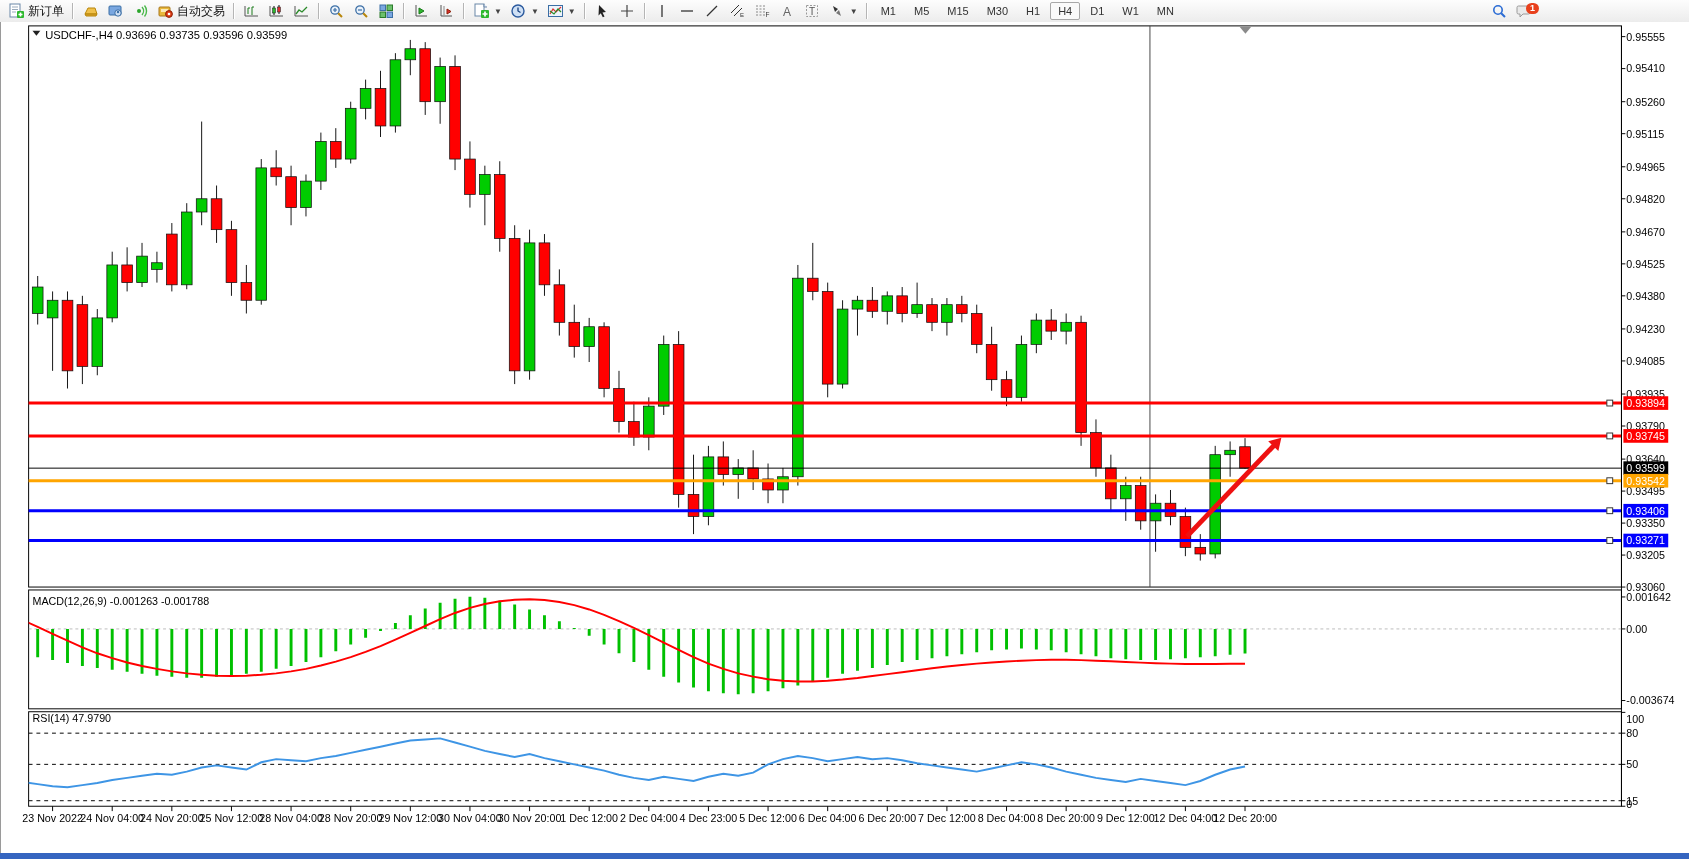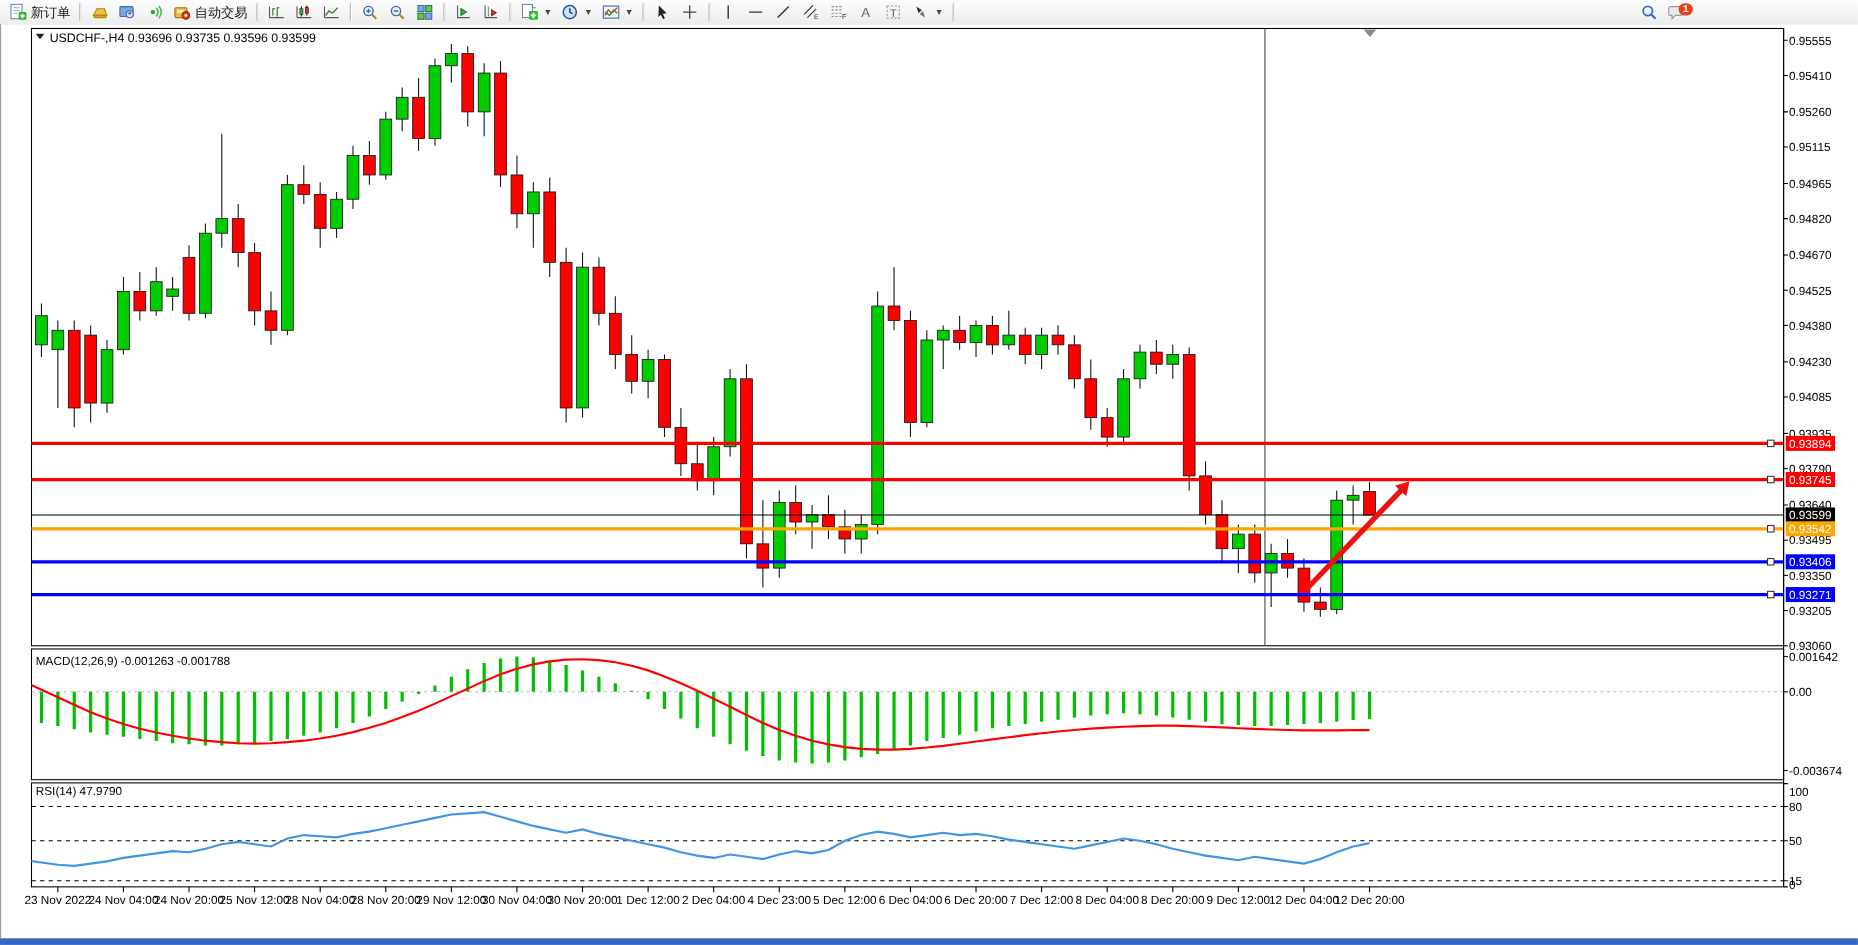--- a/index.html
+++ b/index.html
@@ -259,20 +259,31 @@
     <div class="tbtn">
         <span class="ico">
           <svg viewBox="0 0 17 16">
             <polygon points="4,3 9,6 6,9" fill="#333"></polygon>
             <polygon points="12,13 7,10 10,7" fill="#777"></polygon>
           </svg>
         </span>
         <span class="dd">▼</span>
       </div>
     <span class="sep"></span>
+    <div id="tf-holder" class="tgroup">
+        <span class="tf">M1</span>
+        <span class="tf">M5</span>
+        <span class="tf">M15</span>
+        <span class="tf">M30</span>
+        <span class="tf">H1</span>
+        <span class="tf active">H4</span>
+        <span class="tf">D1</span>
+        <span class="tf">W1</span>
+        <span class="tf">MN</span>
+      </div>
   </div>
   <div id="tb-right">
     <span class="ico">
         <svg viewBox="0 0 17 16">
           <circle cx="7" cy="7" r="4.2" fill="none" stroke="#2b6cd4" stroke-width="1.6"></circle>
           <line x1="10.2" y1="10.2" x2="14" y2="14" stroke="#2b6cd4" stroke-width="2"></line>
         </svg>
       </span>
     <span class="ico" style="position:relative;">
       <svg viewBox="0 0 17 16">

